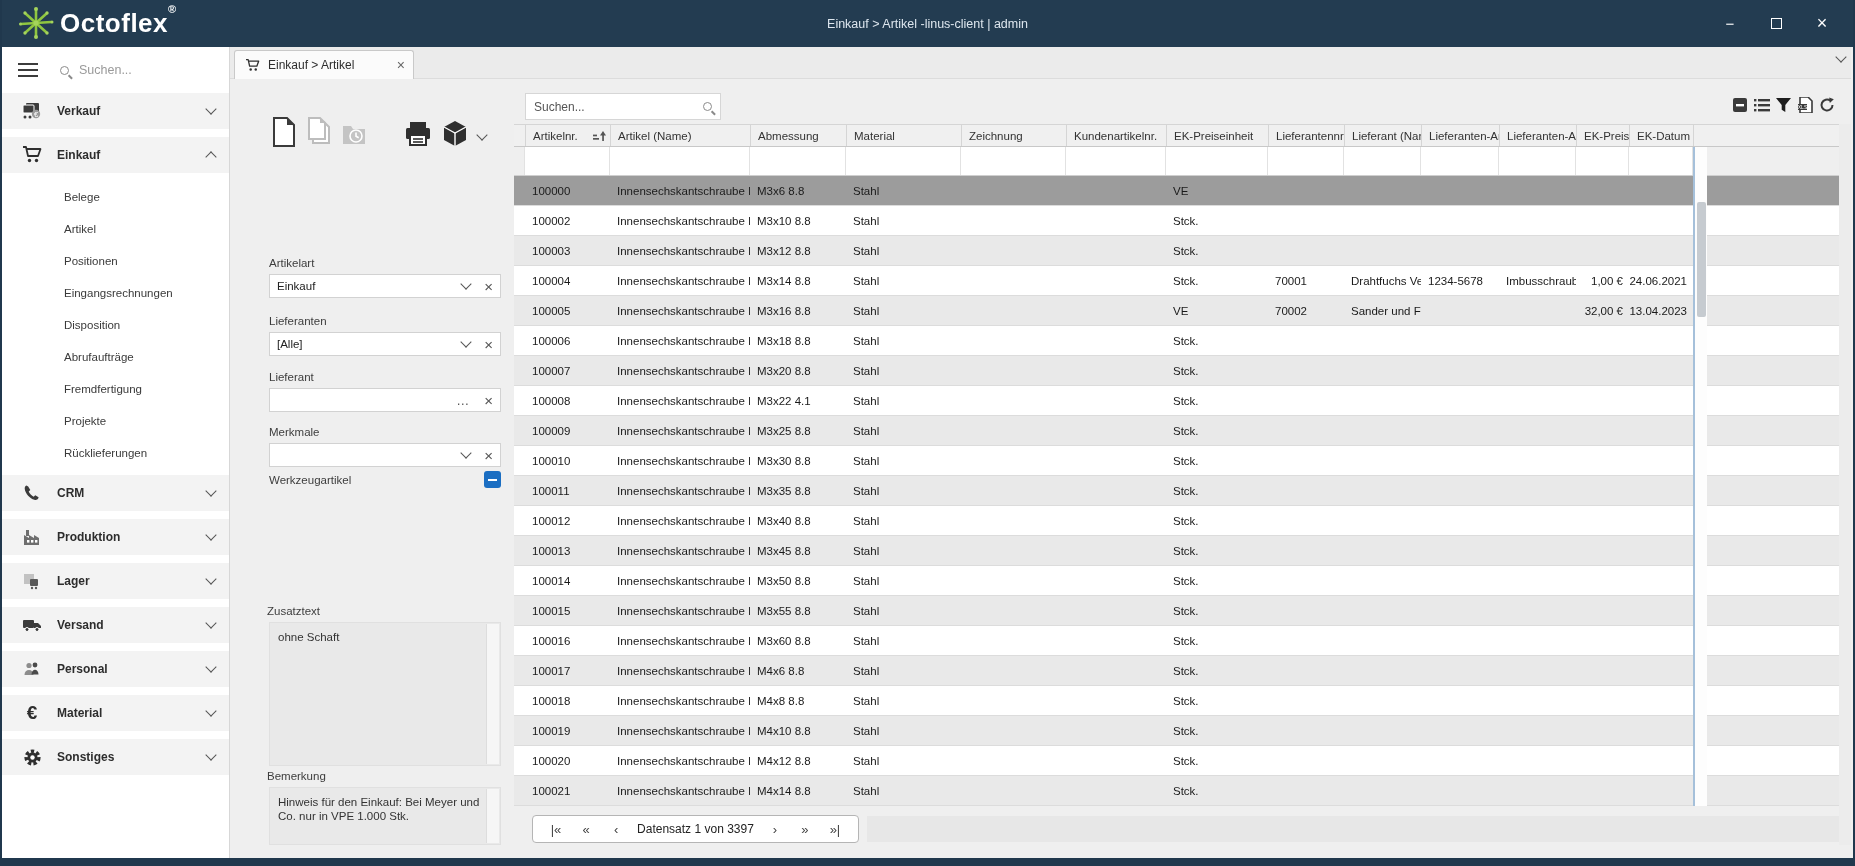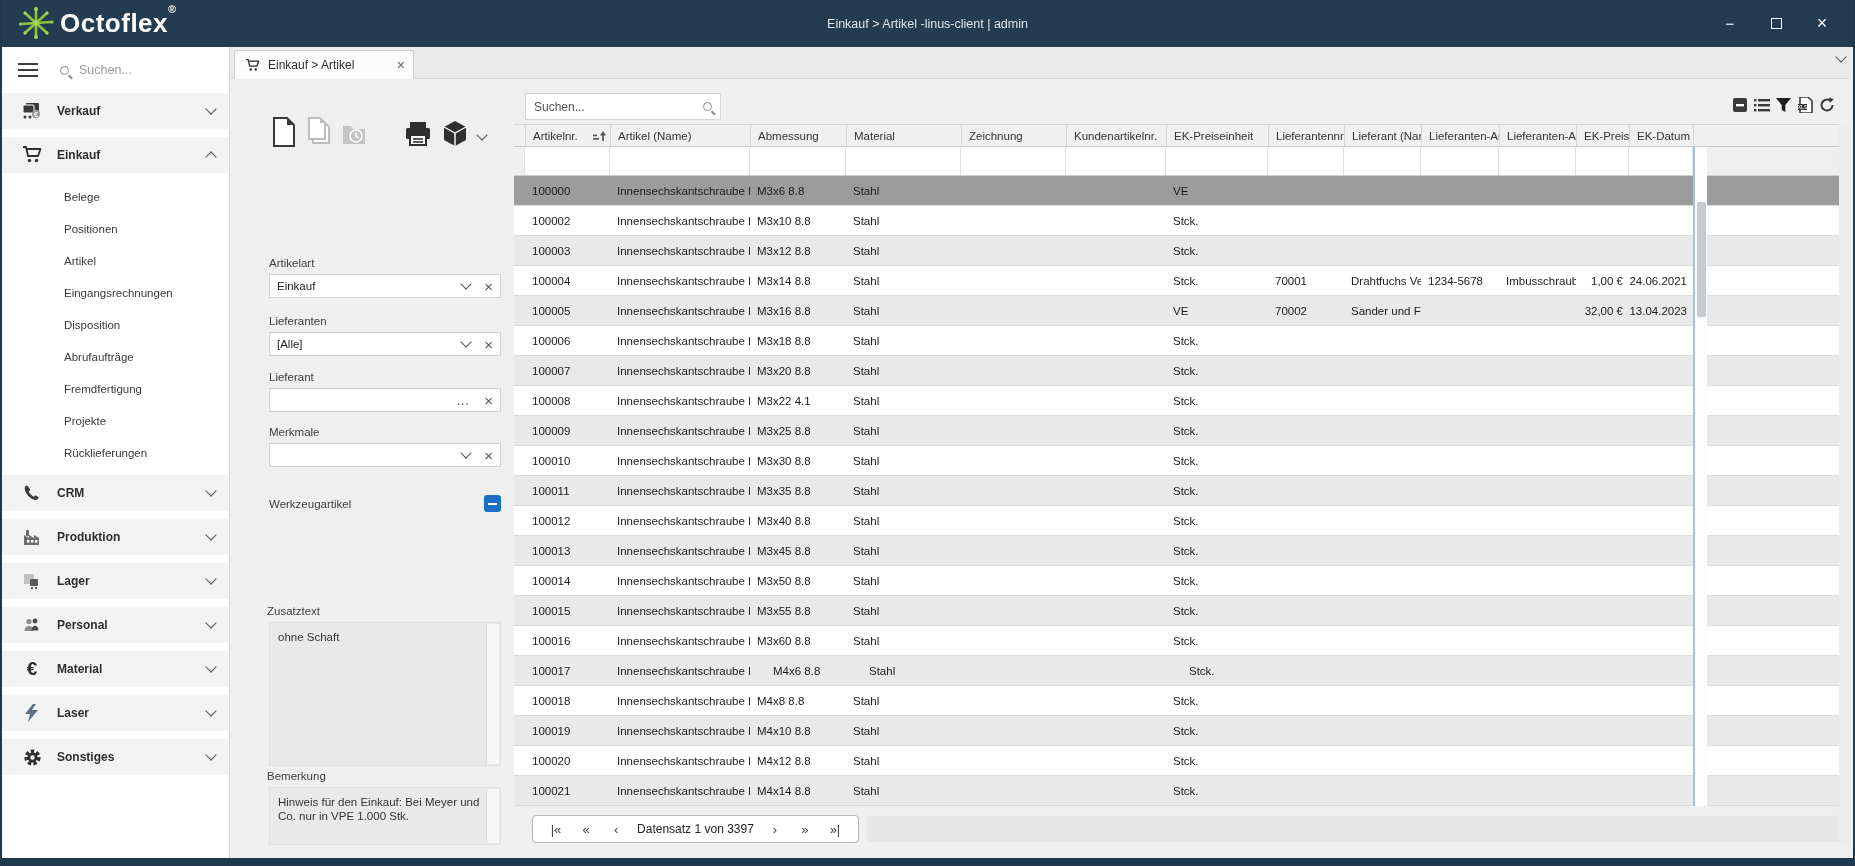--- a/index.html
+++ b/index.html
@@ -43,21 +43,21 @@
   #fpanel{position:absolute;left:228px;top:79px;width:282px;bottom:21px;background:#efefef;}
   #ftoolbar{position:absolute;left:42px;top:36px;height:32px;display:flex;align-items:flex-end;gap:10px;}
   .tico{display:flex;align-items:flex-end;}
   .fgroup{position:absolute;left:39px;width:232px;}
   .flabel{font-size:11.5px;color:#3d3d3d;margin-bottom:5px;}
   .combo{height:24px;background:#fff;border:1px solid #d2d2d2;display:flex;align-items:center;padding:0 7px;}
   .combo .val{flex:1;font-size:11.5px;color:#222;}
   .combo .dots{color:#555;font-size:13px;margin-right:14px;letter-spacing:1px;}
   .combo .chev{margin-right:14px;}
   .combo .xmark{font-size:15px;color:#555;}
-  #wz-row{position:absolute;left:39px;top:416px;width:232px;display:flex;align-items:center;justify-content:space-between;}
+  #wz-row{position:absolute;left:39px;top:392px;width:232px;display:flex;align-items:center;justify-content:space-between;}
   #wz-check{width:17px;height:17px;background:#1b6ec2;border-radius:3px;position:relative;cursor:pointer;}
   #wz-check::after{content:"";position:absolute;left:4px;top:7.5px;width:9px;height:2px;background:#fff;}
   .ftext{position:absolute;left:39px;width:232px;background:#e9e9e9;border:1px solid #e0e0e0;font-size:11.5px;color:#333;
          padding:7px 20px 0 8px;line-height:1.25;}
   .ta-scroll{position:absolute;right:1px;top:1px;bottom:1px;width:13px;background:#f6f6f6;border-left:1px solid #ddd;}
   
   #main{position:absolute;left:510px;top:79px;right:2px;bottom:21px;background:#efefef;}
   #grid-search{position:absolute;left:13px;top:14px;width:196px;height:27px;background:#fff;border:1px solid #d6d6d6;
                display:flex;align-items:center;padding:0 8px;}
   #grid-search .ph{flex:1;font-size:12px;color:#555;}
@@ -161,22 +161,22 @@
             <circle cx="7.5" cy="14.5" r="1.7" fill="#2f2f2f"></circle>
             <circle cx="14.5" cy="14.5" r="1.7" fill="#2f2f2f"></circle>
           </svg>
       </span>
       <span class="glabel">Einkauf</span>
       <span class="chev up"></span>
     </div>
 
     <div id="einkauf-children">
         <div class="side-child">Belege</div>
+        <div class="side-child">Artikel</div>
         <div class="side-child">Positionen</div>
-        <div class="side-child">Artikel</div>
         <div class="side-child">Eingangsrechnungen</div>
         <div class="side-child">Disposition</div>
         <div class="side-child">Abrufaufträge</div>
         <div class="side-child">Fremdfertigung</div>
         <div class="side-child">Projekte</div>
         <div class="side-child">Rücklieferungen</div>
       </div>
 
     <div class="side-group">
       <span class="gicon">
@@ -208,49 +208,52 @@
             <rect x="2" y="2" width="10" height="10" fill="#c2c2c2"></rect>
             <rect x="8" y="7" width="8" height="7" rx="1" fill="#5a5a5a"></rect>
             <circle cx="10" cy="16" r="1.2" fill="#5a5a5a"></circle>
             <circle cx="14" cy="16" r="1.2" fill="#5a5a5a"></circle>
           </svg>
       </span>
       <span class="glabel">Lager</span>
       <span class="chev"></span>
     </div>
 
+    <div class="side-group">
+      <span class="gicon">
+        <svg width="20" height="16" viewBox="0 0 20 16">
+            <rect x="1" y="3" width="11" height="8" rx="1" fill="#3b3b3b"></rect>
+            <path d="M12 6 h4 l3 3 v2 h-7z" fill="#3b3b3b"></path>
+            <circle cx="5" cy="12.5" r="2" fill="#3b3b3b" stroke="#fff" stroke-width="1"></circle>
+            <circle cx="15" cy="12.5" r="2" fill="#3b3b3b" stroke="#fff" stroke-width="1"></circle>
+          </svg>
+      </span>
+      <span class="glabel">Versand</span>
+      <span class="chev"></span>
+    </div>
 
     <div class="side-group">
       <span class="gicon">
         <svg width="20" height="16" viewBox="0 0 20 16">
             <circle cx="7" cy="4.5" r="2.6" fill="#8c8c8c"></circle>
             <path d="M2.5 14 c0-3.2 2-5 4.5-5 s4.5 1.8 4.5 5z" fill="#8c8c8c"></path>
             <circle cx="13" cy="4" r="2.4" fill="#4a4a4a"></circle>
             <path d="M9.5 13.5 c0-3 1.8-4.7 3.5-4.7 s3.5 1.7 3.5 4.7z" fill="#4a4a4a"></path>
           </svg>
       </span>
       <span class="glabel">Personal</span>
       <span class="chev"></span>
     </div>
 
     <div class="side-group">
       <span class="gicon" style="font-size:19px;font-weight:bold;color:#2f2f2f;">€</span>
       <span class="glabel">Material</span>
       <span class="chev"></span>
     </div>
 
-    <div class="side-group">
-      <span class="gicon">
-        <svg width="14" height="18" viewBox="0 0 14 18">
-            <polygon points="8,0 0,10 5,10 3,18 13,6 7,6 11,0" fill="#5f6e7e"></polygon>
-          </svg>
-      </span>
-      <span class="glabel">Laser</span>
-      <span class="chev"></span>
-    </div>
 
     <div class="side-group">
       <span class="gicon">
         <svg width="19" height="19" viewBox="0 0 19 19">
             <circle cx="9.5" cy="9.5" r="6" fill="none" stroke="#2f2f2f" stroke-width="4.2" stroke-dasharray="3.1 2.1"></circle>
             <circle cx="9.5" cy="9.5" r="5" fill="#2f2f2f"></circle>
             <circle cx="9.5" cy="9.5" r="2.2" fill="#fff"></circle>
           </svg>
       </span>
       <span class="glabel">Sonstiges</span>
@@ -749,21 +752,21 @@
           <div class="gcell" style="width: 78px;"></div>
           <div class="gcell" style="width: 77px;"></div>
           <div class="gcell r" style="width: 53px;"></div>
           <div class="gcell r" style="width: 64px;"></div>
           <div class="gfill"></div>
         </div>
         <div class="grow alt">
           <div class="gcell" style="width: 11px; padding: 0px;"></div>
           <div class="gcell" style="width: 85px;">100017</div>
           <div class="gcell" style="width: 140px;">Innensechskantschraube I...</div>
-          <div class="gcell" style="width: 96px; margin-left: 16px;">M4x6 8.8</div>
+          <div class="gcell" style="width: 96px;">M4x6 8.8</div>
           <div class="gcell" style="width: 115px;">Stahl</div>
           <div class="gcell" style="width: 105px;"></div>
           <div class="gcell" style="width: 100px;"></div>
           <div class="gcell" style="width: 102px;">Stck.</div>
           <div class="gcell" style="width: 76px;"></div>
           <div class="gcell" style="width: 77px;"></div>
           <div class="gcell" style="width: 78px;"></div>
           <div class="gcell" style="width: 77px;"></div>
           <div class="gcell r" style="width: 53px;"></div>
           <div class="gcell r" style="width: 64px;"></div>

